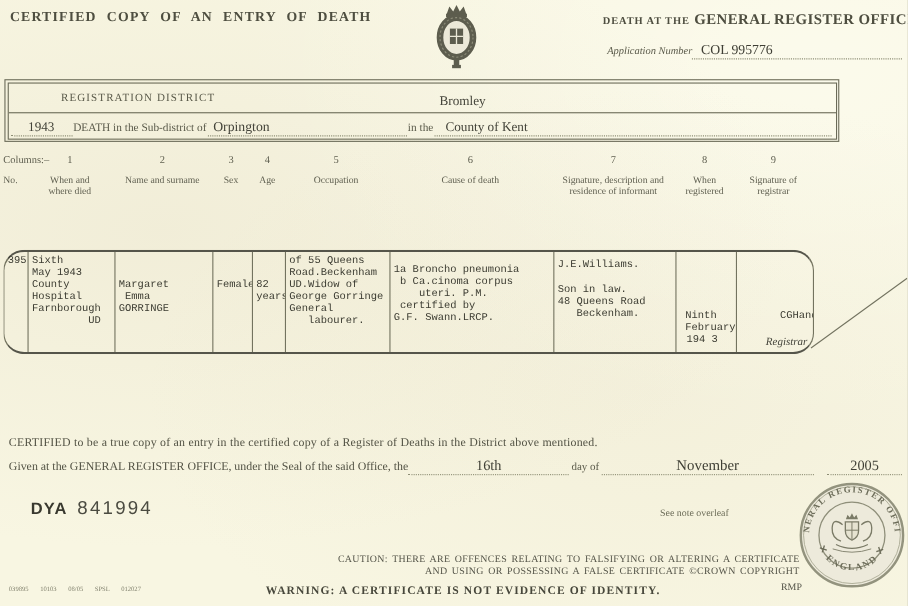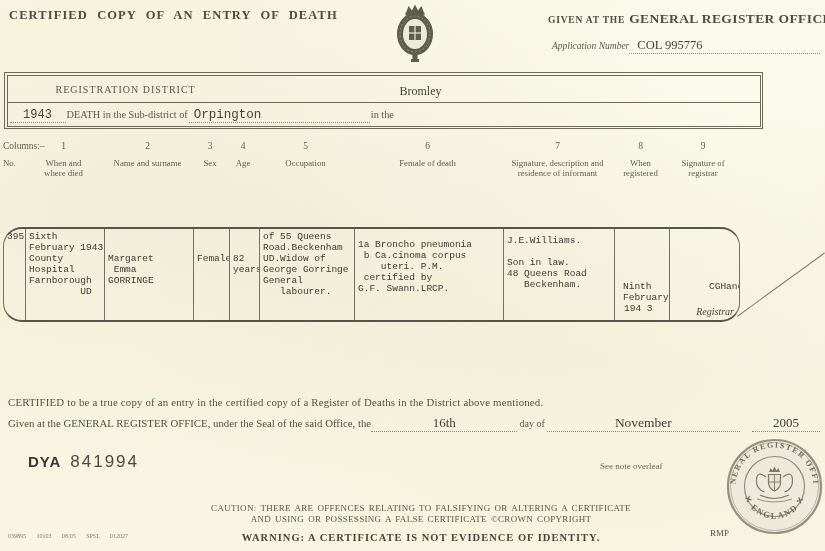--- a/index.html
+++ b/index.html
@@ -14,21 +14,21 @@
   }
   
   .title{position:absolute;left:9px;top:8px;font-size:12.5px;font-weight:bold;
     letter-spacing:1.1px;word-spacing:5px;color:#4e4e40;}
   .crest{position:absolute;left:391px;top:2px;}
   .given{position:absolute;left:548px;top:9px;width:274px;white-space:nowrap;}
   .given .pre{font-size:9.5px;font-weight:bold;letter-spacing:.8px;}
   .given .office{font-size:13.5px;font-weight:bold;letter-spacing:.4px;}
   .appnum{position:absolute;left:552px;top:38px;width:268px;display:flex;align-items:baseline;}
   .appnum .lbl{font-style:italic;font-size:9.5px;color:#5a5a4a;white-space:nowrap;}
-  .leader{border-bottom:1.5px dotted #8d8d74;font-family:Liberation Mono, monospace;}
+  .leader{border-bottom:1.5px dotted #8d8d74;}
   .appnum .val{flex:1;font-size:12.5px;color:#3f3f35;padding-left:8px;border-bottom:1.5px dotted #8d8d74;}
   
   .dbox{position:absolute;left:4px;top:72px;width:757px;height:55px;border:1px solid #6b6b58;}
   .dbox-inner{position:absolute;inset:1.5px;border:1px solid #6b6b58;}
   .drow1{position:relative;height:26px;border-bottom:1px solid #6b6b58;}
   .rd-label{position:absolute;left:48px;top:8px;font-size:10px;letter-spacing:1px;color:#5a5a4a;}
   .rd-value{position:absolute;left:392px;top:8px;font-size:12px;color:#44443a;}
   .drow2{display:flex;align-items:baseline;padding:5px 4px 0 2px;}
   .drow2 .yr{flex:0 0 56px;text-align:center;font-size:12px;color:#44443a;}
   .drow2 .lab{font-size:10.3px;color:#5a5a4a;white-space:nowrap;padding:0 1px;}
@@ -67,21 +67,21 @@
   .cert2 .dayof{font-size:10px;color:#5a5a4a;white-space:nowrap;padding:0 2px;}
   .cert2 .s2{flex:1.3 1 185px;font-size:13.5px;}
   .cert2 .gap{flex:0 0 12px;}
   .cert2 .s3{flex:0 0 68px;}
   
   .serial{position:absolute;left:28px;top:452px;display:flex;align-items:baseline;gap:9px;
     font-family:"Liberation Sans", sans-serif;}
   .serial .p{font-size:15px;font-weight:bold;color:#39392f;letter-spacing:1px;}
   .serial .n{font-size:17px;font-weight:400;color:#4b4b41;letter-spacing:2px;}
   .seenote{position:absolute;left:600px;top:461px;font-size:9px;color:#6c6c58;}
-  .caution{position:absolute;left:115px;top:503px;width:612px;text-align:center;
+  .caution{position:absolute;left:115px;top:503px;width:612px;text-align:right;
     font-size:9px;line-height:11px;color:#56564a;letter-spacing:.3px;word-spacing:1.5px;}
   .warning{position:absolute;left:115px;top:532px;width:612px;text-align:center;
     font-size:10.5px;font-weight:bold;letter-spacing:1px;color:#47473b;}
   .printcode{position:absolute;left:8px;top:533px;font-size:6px;color:#80806d;word-spacing:9px;}
   .rmp{position:absolute;left:710px;top:528px;font-size:9px;color:#55554a;}
   .seal{position:absolute;left:726px;top:438px;}
 </style>
 </head>
 <body>
 
@@ -97,40 +97,41 @@
       <ellipse cx="24" cy="32" rx="15" ry="18" fill="none" stroke="#8e8e7a" stroke-width="1" stroke-dasharray="2 2"></ellipse>
       <rect x="18" y="24" width="12" height="14" fill="#5d5d4e"></rect>
       <line x1="24" y1="24" x2="24" y2="38" stroke="#ece9d8" stroke-width="1.2"></line>
       <line x1="18" y1="31" x2="30" y2="31" stroke="#ece9d8" stroke-width="1.2"></line>
       <rect x="21.5" y="51" width="5" height="7" fill="#5d5d4e"></rect>
       <rect x="20" y="57" width="8" height="3" fill="#5d5d4e"></rect>
     </svg>
   </div>
 
   <div class="given">
-    <span class="pre">GIVEN AT THE</span>
+    <span class="pre">DEATH AT THE</span>
     <span class="office">GENERAL REGISTER OFFICE</span>
   </div>
 
   <div class="appnum">
     <span class="lbl">Application Number</span>
     <span class="val">COL 995776</span>
   </div>
 
   <div class="dbox">
     <div class="dbox-inner">
       <div class="drow1">
         <span class="rd-label">REGISTRATION DISTRICT</span>
         <span class="rd-value">Bromley</span>
       </div>
       <div class="drow2">
         <span class="yr leader">1943</span>
         <span class="lab">DEATH in the Sub-district of</span>
         <span class="sub leader">Orpington</span>
         <span class="lab">in the</span>
+        <span class="cty leader">County of Kent</span>
       </div>
     </div>
   </div>
 
   <div class="colhead">
     <div class="grid10">
       <div class="num first">Columns:–</div>
       <div class="num">1</div>
       <div class="num">2</div>
       <div class="num">3</div>
@@ -142,34 +143,34 @@
       <div class="num">9</div>
     </div>
     <div class="grid10 labels">
       <div class="clabel first">No.</div>
       <div class="clabel">When and
 where died</div>
       <div class="clabel">Name and surname</div>
       <div class="clabel">Sex</div>
       <div class="clabel">Age</div>
       <div class="clabel">Occupation</div>
-      <div class="clabel">Female of death</div>
+      <div class="clabel">Cause of death</div>
       <div class="clabel">Signature, description and
 residence of informant</div>
       <div class="clabel">When
 registered</div>
       <div class="clabel">Signature of
 registrar</div>
     </div>
   </div>
 
   <div class="table grid10">
     <div class="tcell nb">395</div>
     <div class="tcell">Sixth
-February 1943
+May 1943
 County
 Hospital
 Farnborough
          UD</div>
     <div class="tcell pt22">Margaret
  Emma
 GORRINGE</div>
     <div class="tcell pt22">Female</div>
     <div class="tcell pt22">82
 years</div>

